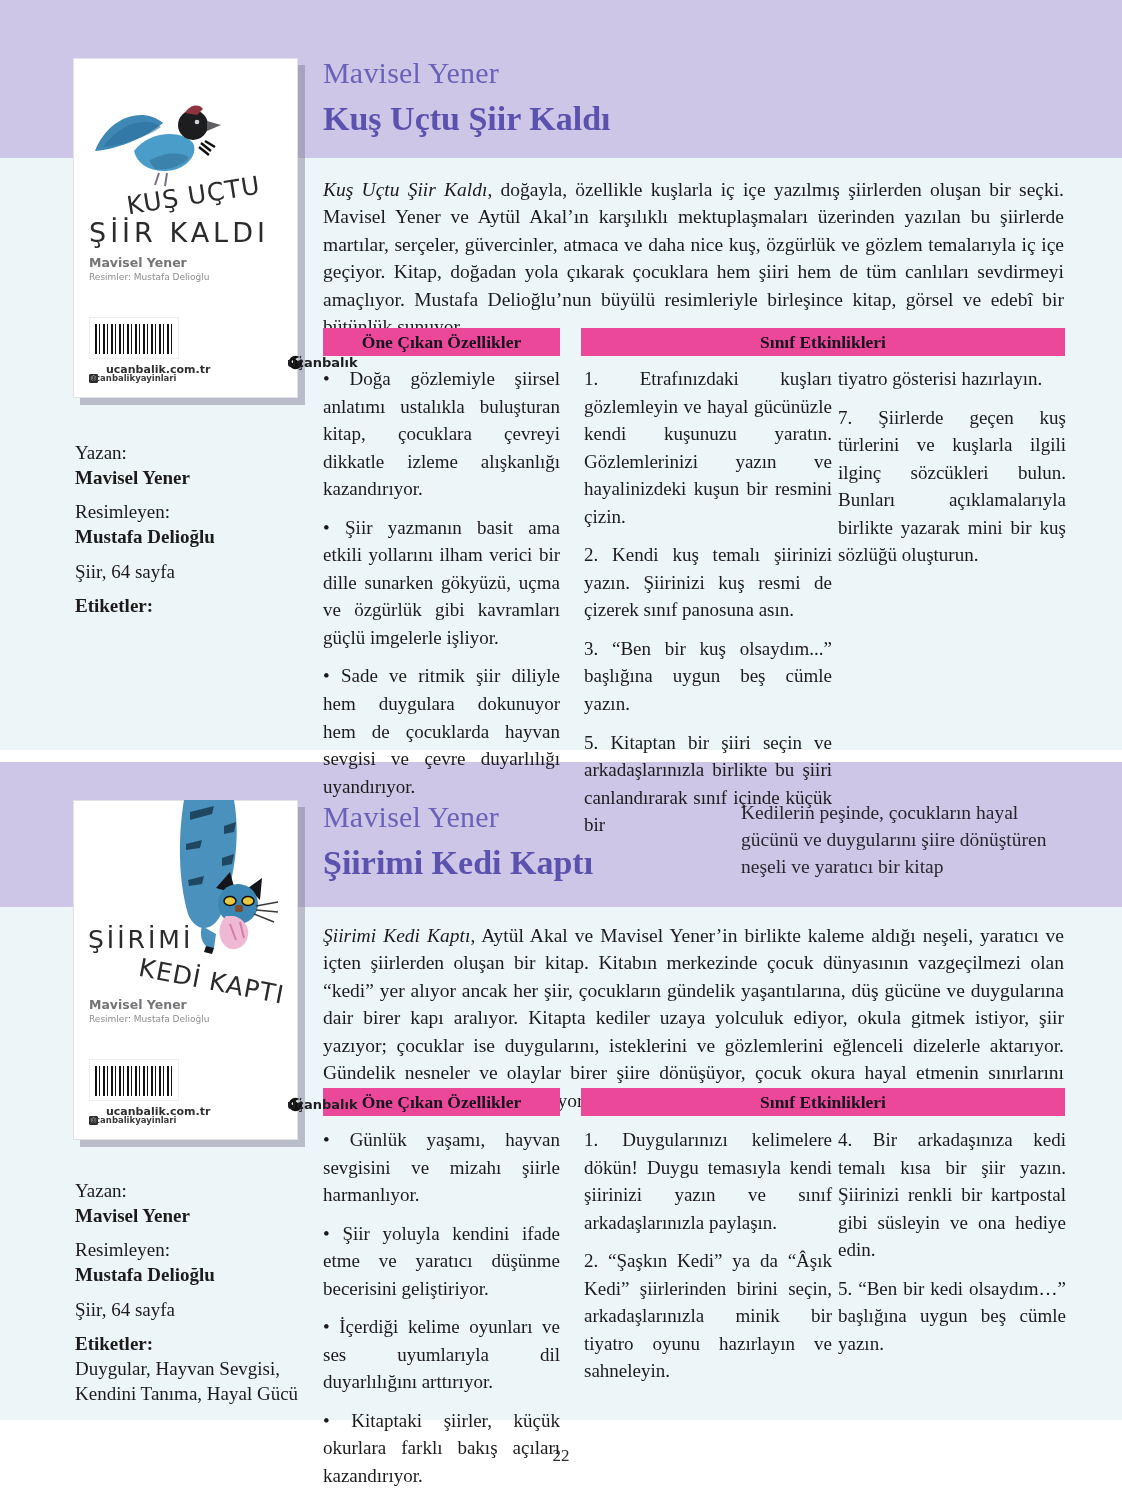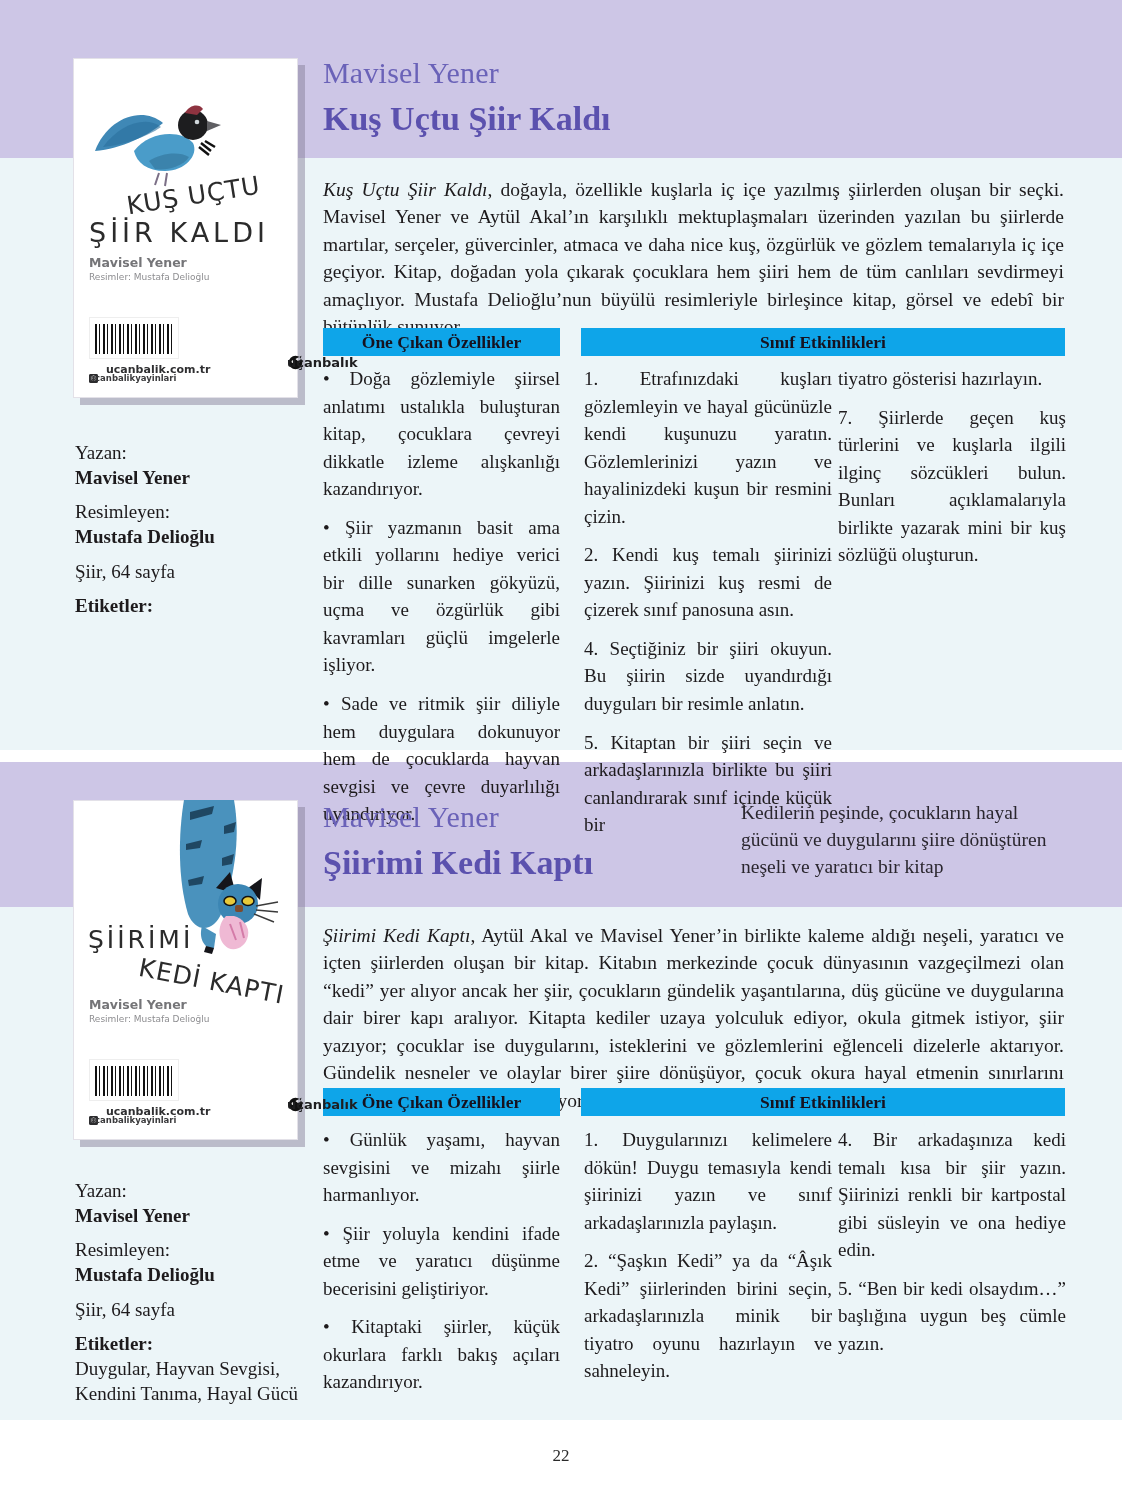--- a/index.html
+++ b/index.html
@@ -66,21 +66,21 @@
   .intro {
     position:absolute; left:323px; width:741px; font-size:19.5px; line-height:1.41;
     text-align:justify; color:#1d1a1c;
   }
   .intro.s1 { top:176px; }
   .intro.s2 { top:922px; }
   .intro i { font-style:italic; }
 
   
   .colhead {
-    position:absolute; height:28px; background:#0ea5e9; color:#16121f;
+    position:absolute; height:28px; background:#ec4899; color:#16121f;
     font-weight:bold; font-size:17.5px; text-align:center; line-height:28px;
   }
   .colhead.feat1 { left:323px; top:328px; width:237px; }
   .colhead.act1  { left:581px; top:328px; width:484px; }
   .colhead.feat2 { left:323px; top:1088px; width:237px; }
   .colhead.act2  { left:581px; top:1088px; width:484px; }
 
   
   .list { position:absolute; font-size:19px; line-height:1.45; color:#1d1a1c; text-align:justify;font-family:Liberation Serif, serif; }
   .list p { margin-bottom:11px; }
@@ -150,27 +150,27 @@
   <div class="author-name s1">Mavisel Yener</div>
   <div class="book-title s1">Kuş Uçtu Şiir Kaldı</div>
 
   <p class="intro s1"><i>Kuş Uçtu Şiir Kaldı</i><span>, doğayla, özellikle kuşlarla iç içe yazılmış şiirlerden oluşan bir seçki. Mavisel Yener ve Aytül Akal’ın karşılıklı mektuplaşmaları üzerinden yazılan bu şiirlerde martılar, serçeler, güvercinler, atmaca ve daha nice kuş, özgürlük ve gözlem temalarıyla iç içe geçiyor. Kitap, doğadan yola çıkarak çocuklara hem şiiri hem de tüm canlıları sevdirmeyi amaçlıyor. Mustafa Delioğlu’nun büyülü resimleriyle birleşince kitap, görsel ve edebî bir bütünlük sunuyor.</span></p>
 
   <div class="colhead feat1">Öne Çıkan Özellikler</div>
   <div class="colhead act1">Sınıf Etkinlikleri</div>
 
   <div class="list features s1">
       <p>Doğa gözlemiyle şiirsel anlatımı ustalıkla buluşturan kitap, çocuklara çevreyi dikkatle izleme alışkanlığı kazandırıyor.</p>
-      <p>Şiir yazmanın basit ama etkili yollarını hediye verici bir dille sunarken gökyüzü, uçma ve özgürlük gibi kavramları güçlü imgelerle işliyor.</p>
+      <p>Şiir yazmanın basit ama etkili yollarını ilham verici bir dille sunarken gökyüzü, uçma ve özgürlük gibi kavramları güçlü imgelerle işliyor.</p>
       <p>Sade ve ritmik şiir diliyle hem duygulara dokunuyor hem de çocuklarda hayvan sevgisi ve çevre duyarlılığı uyandırıyor.</p>
     </div>
   <div class="list acts-a s1">
       <p>1. Etrafınızdaki kuşları gözlemleyin ve hayal gücünüzle kendi kuşunuzu yaratın. Gözlemlerinizi yazın ve hayalinizdeki kuşun bir resmini çizin.</p>
       <p>2. Kendi kuş temalı şiirinizi yazın. Şiirinizi kuş resmi de çizerek sınıf panosuna asın.</p>
-      <p>4. Seçtiğiniz bir şiiri okuyun. Bu şiirin sizde uyandırdığı duyguları bir resimle anlatın.</p>
+      <p>3. “Ben bir kuş olsaydım...” başlığına uygun beş cümle yazın.</p>
       <p>5. Kitaptan bir şiiri seçin ve arkadaşlarınızla birlikte bu şiiri canlandırarak sınıf içinde küçük bir</p>
     </div>
   <div class="list acts-b s1">
       <p>tiyatro gösterisi hazırlayın.</p>
       <p>7. Şiirlerde geçen kuş türlerini ve kuşlarla ilgili ilginç sözcükleri bulun. Bunları açıklamalarıyla birlikte yazarak mini bir kuş sözlüğü oluşturun.</p>
     </div>
 
   <div class="meta s1">
     <div class="grp">
       <div>Yazan:</div>
@@ -229,20 +229,21 @@
   <div class="tagline s2">Kedilerin peşinde, çocukların hayal gücünü ve duygularını şiire dönüştüren neşeli ve yaratıcı bir kitap</div>
 
   <p class="intro s2"><i>Şiirimi Kedi Kaptı</i><span>, Aytül Akal ve Mavisel Yener’in birlikte kaleme aldığı neşeli, yaratıcı ve içten şiirlerden oluşan bir kitap. Kitabın merkezinde çocuk dünyasının vazgeçilmezi olan “kedi” yer alıyor ancak her şiir, çocukların gündelik yaşantılarına, düş gücüne ve duygularına dair birer kapı aralıyor. Kitapta kediler uzaya yolculuk ediyor, okula gitmek istiyor, şiir yazıyor; çocuklar ise duygularını, isteklerini ve gözlemlerini eğlenceli dizelerle aktarıyor. Gündelik nesneler ve olaylar birer şiire dönüşüyor, çocuk okura hayal etmenin sınırlarını genişleten bir deneyim sunuluyor.</span></p>
 
   <div class="colhead feat2">Öne Çıkan Özellikler</div>
   <div class="colhead act2">Sınıf Etkinlikleri</div>
 
   <div class="list features s2">
       <p>Günlük yaşamı, hayvan sevgisini ve mizahı şiirle harmanlıyor.</p>
       <p>Şiir yoluyla kendini ifade etme ve yaratıcı düşünme becerisini geliştiriyor.</p>
+      <p>İçerdiği kelime oyunları ve ses uyumlarıyla dil duyarlılığını arttırıyor.</p>
       <p>Kitaptaki şiirler, küçük okurlara farklı bakış açıları kazandırıyor.</p>
     </div>
   <div class="list acts-a s2">
       <p>1. Duygularınızı kelimelere dökün! Duygu temasıyla kendi şiirinizi yazın ve sınıf arkadaşlarınızla paylaşın.</p>
       <p>2. “Şaşkın Kedi” ya da “Âşık Kedi” şiirlerinden birini seçin, arkadaşlarınızla minik bir tiyatro oyunu hazırlayın ve sahneleyin.</p>
     </div>
   <div class="list acts-b s2">
       <p>4. Bir arkadaşınıza kedi temalı kısa bir şiir yazın. Şiirinizi renkli bir kartpostal gibi süsleyin ve ona hediye edin.</p>
       <p>5. “Ben bir kedi olsaydım…” başlığına uygun beş cümle yazın.</p>
     </div>

